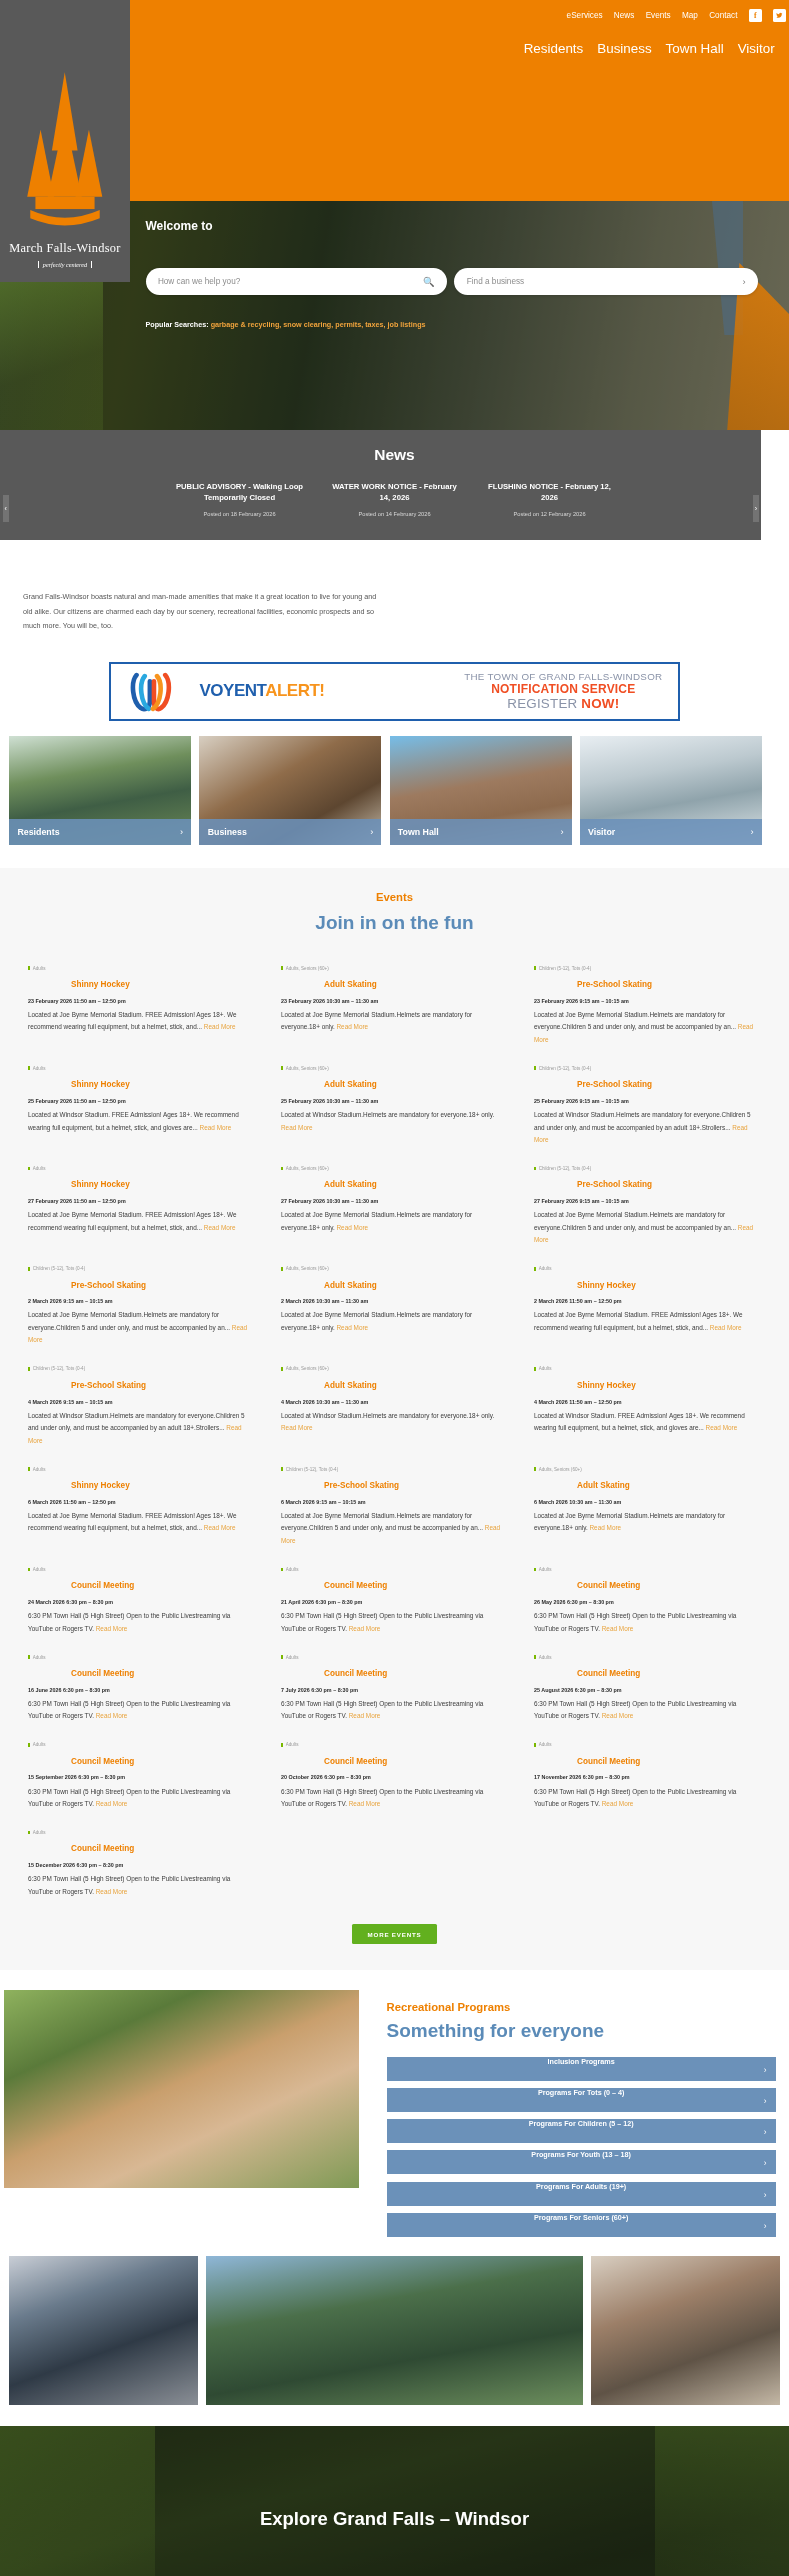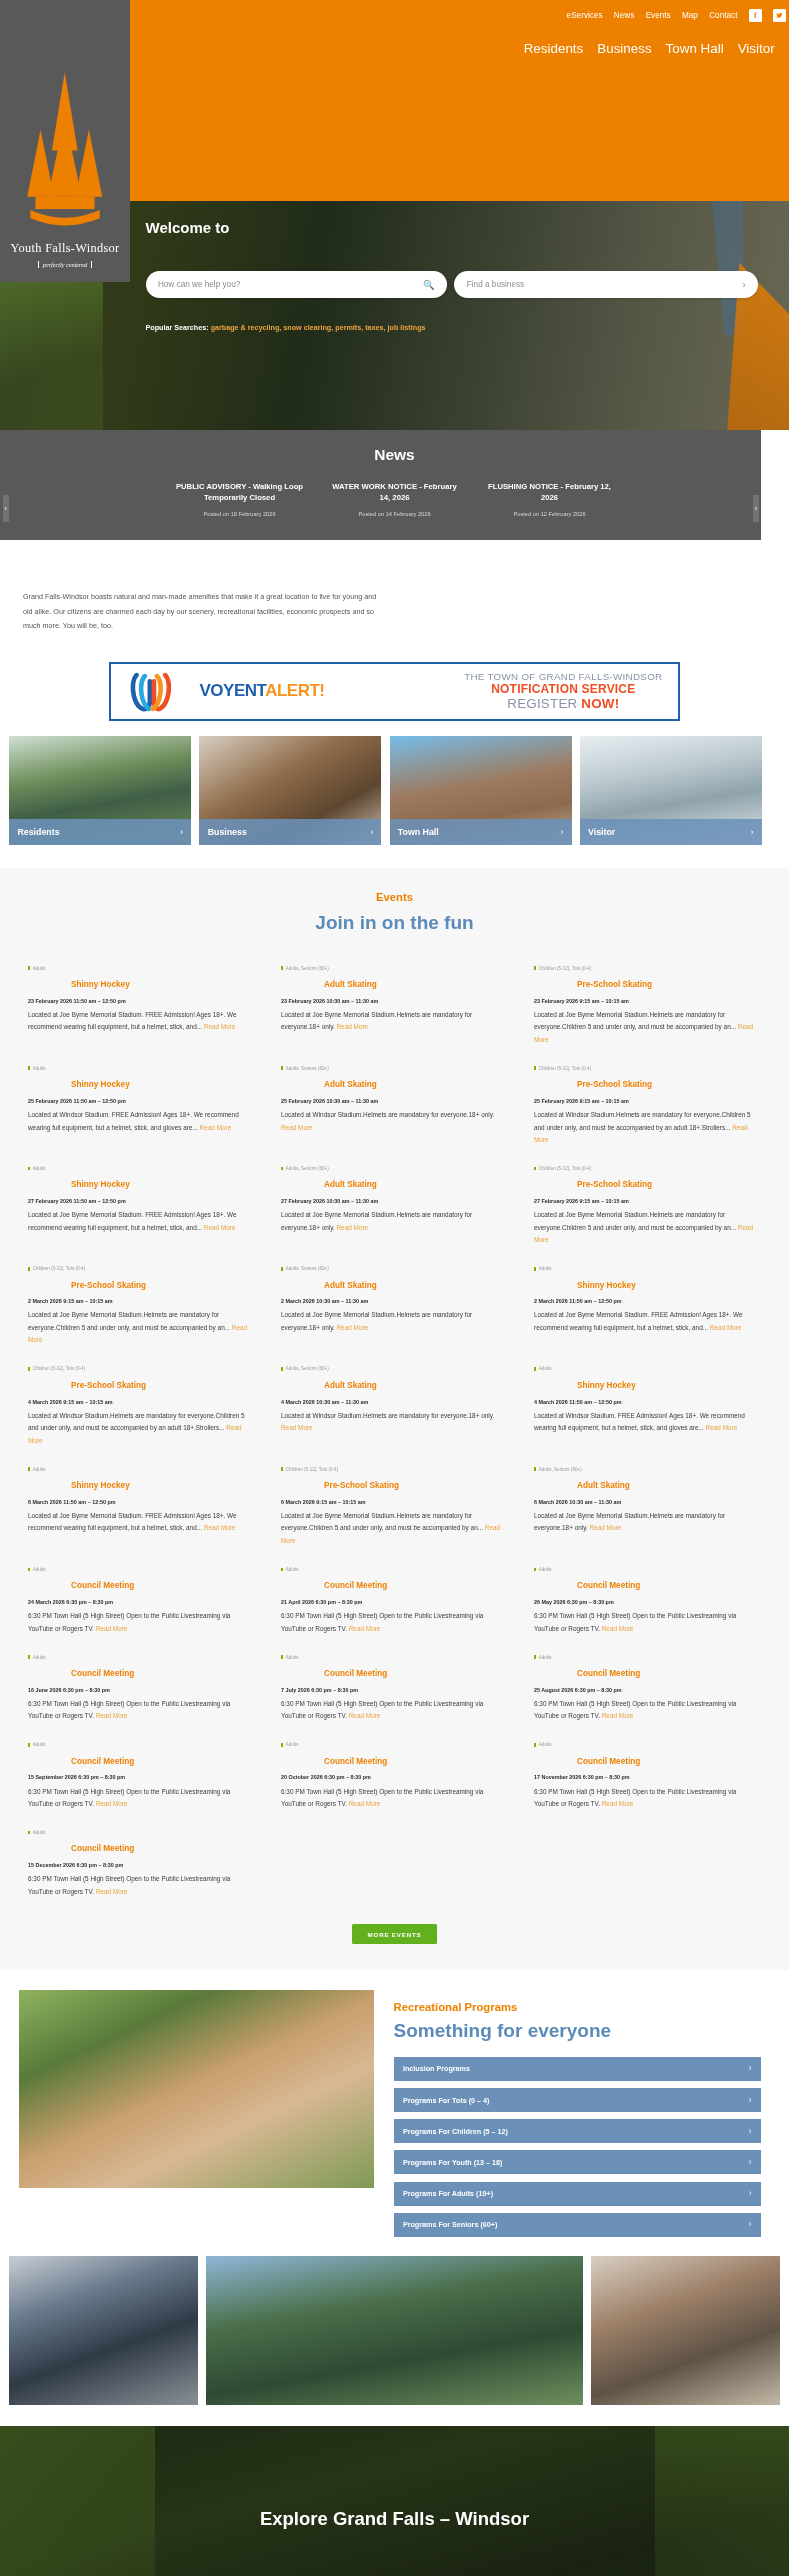--- a/index.html
+++ b/index.html
@@ -28,21 +28,21 @@
         background:linear-gradient(100deg,#3c4a2a 0%,#49551f 18%,#2c3a22 40%,#5e6450 62%,#8c8a72 80%,#b0a88e 100%);}
   .hero .veil{position:absolute;inset:0;background:rgba(20,26,16,.45);}
   .hero .gshape{position:absolute;left:0;top:0;width:103px;height:100%;
         background:linear-gradient(160deg,#8dc63f 0%,rgba(141,198,63,.2) 70%);opacity:.55;}
   .hero .oshape{position:absolute;right:0;top:62px;width:62px;height:170px;
         background:linear-gradient(200deg,#ee8000,#c46a00);opacity:.8;
         clip-path:polygon(20% 0,100% 30%,100% 100%,0 100%);}
   .hero .bshape{position:absolute;right:46px;top:0;width:31px;height:134px;background:#4a6b8a;opacity:.55;
         clip-path:polygon(0 0,100% 0,100% 100%,40% 100%);}
   .hero-inner{position:absolute;left:130px;right:31px;top:0;bottom:0;padding:14.4px 0 0 15.5px;}
-  .welcome{color:#fff;font-size:15px;font-weight:bold;margin-top:4.1px;}
+  .welcome{color:#fff;font-size:12px;font-weight:bold;margin-top:4.1px;}
   .hero-title{color:#fff;font-size:32px;font-weight:bold;margin-top:19.6px;letter-spacing:-0.5px;
        text-shadow:0 1px 5.2px rgba(0,0,0,.4);}
   .search-row{display:flex;gap:7px;margin-top:35px;}
   .sbox{background:#fff;border-radius:17.5px;height:27px;display:flex;align-items:center;
         padding:0 12.4px;box-shadow:0 1px 3.1px rgba(0,0,0,.15);}
   .sbox.a{width:353px;}
   .sbox.b{width:355px;}
   .sbox input{border:0;outline:0;flex:1;font-size:8.2px;font-family:"Liberation Sans",sans-serif;color:#333;}
   .sbox input::placeholder{color:#8c8c8c;}
   .sbox .ic{color:#7a7a7a;font-size:9.3px;}
@@ -102,28 +102,28 @@
   .ev .tags .dot{width:2.1px;height:3.6px;background:#7ab800;display:inline-block;}
   .ev .name{color:#ee8000;font-size:8.2px;font-weight:bold;margin-bottom:8.8px;margin-left:43px;}
   .ev .when{font-size:5.4px;font-weight:bold;color:#2b2b2b;margin-bottom:5.2px;}
   .ev .desc{font-size:6.4px;line-height:1.95;color:#3b3b3b;}
   .ev .desc .more{color:#e8a33d;}
   .more-wrap{display:flex;justify-content:center;padding-top:17.5px;}
   .btn-green{background:#62b01e;color:#fff;font-size:6.2px;font-weight:bold;letter-spacing:0.8px;
      padding:6.7px 15.5px;border:0;border-radius:1.5px;font-family:"Liberation Sans",sans-serif;}
 
   
-  .rec{display:flex;margin-top:19.6px;padding:0 19px;gap:0;}
+  .rec{display:flex;margin-top:19.6px;padding:0 4px;gap:8px;}
   .rec-photo{width:355px;height:198px;
      background:linear-gradient(155deg,#8fb25e 0%,#5a7a3a 25%,#c99f6d 48%,#d8b894 66%,#7f9a55 100%);}
   .rec-right{flex:1;padding:11.3px 9.3px 0 19.6px;}
   .rec-right h3{color:#ee8000;font-size:11.3px;font-weight:bold;}
   .rec-right h2{color:#5b8bb8;font-size:19px;font-weight:bold;margin-top:7.2px;margin-bottom:14.4px;}
   .rec-item{background:#6b91b9;height:24px;display:flex;align-items:center;padding:0 9.3px;
-     color:#fff;font-size:7.2px;font-weight:bold;margin-bottom:7.2px;}
+     color:#fff;font-size:7.2px;font-weight:bold;margin-bottom:7.2px;flex-direction:column;}
   .rec-item .chev{margin-left:auto;font-size:8.2px;font-weight:normal;}
 
   
   .strip{display:flex;gap:8.2px;padding:12.4px 9.3px 0;}
   .strip div{height:149px;}
   .s1{width:189px;background:linear-gradient(160deg,#c9ced6 0%,#6a7b8c 30%,#2f3a46 60%,#8a8f96 100%);}
   .s2{flex:1;background:linear-gradient(170deg,#8fb7d8 0%,#4b6f4a 35%,#2f4a33 65%,#6d8f5e 100%);}
   .s3{width:189px;background:linear-gradient(160deg,#d9cfc2 0%,#9c7f68 35%,#5f5346 65%,#c4b8a6 100%);}
 
   
@@ -145,21 +145,21 @@
     <div class="logo-mark">
       <svg viewBox="0 0 175 330" width="90" height="170">
         <polygon points="87,8 112,160 62,160" fill="#ee8000"></polygon>
         <polygon points="87,95 120,250 54,250" fill="#ee8000"></polygon>
         <polygon points="40,120 66,250 14,250" fill="#ee8000"></polygon>
         <polygon points="134,120 160,250 108,250" fill="#ee8000"></polygon>
         <rect x="30" y="250" width="115" height="24" fill="#ee8000"></rect>
         <path d="M20 276 Q87 306 155 276 L155 292 Q87 320 20 292 Z" fill="#ee8000"></path>
       </svg>
     </div>
-    <div class="logo-name">Youth Falls-Windsor</div>
+    <div class="logo-name">March Falls-Windsor</div>
     <div class="logo-tag">perfectly centered</div>
   </div>
 
   <div class="util-nav">
     <a>eServices</a>
     <a>News</a>
     <a>Events</a>
     <a>Map</a>
     <a>Contact</a>
     <span class="soc">f</span>

